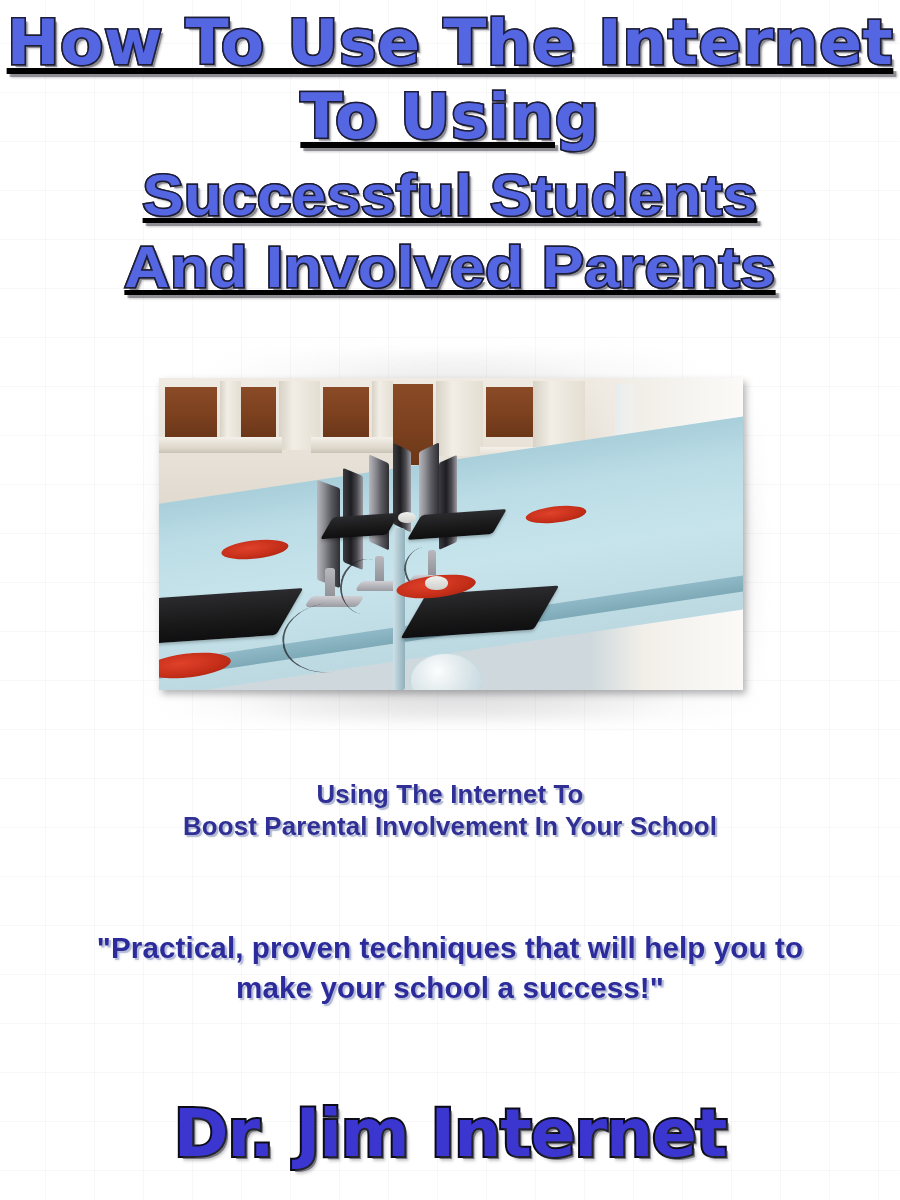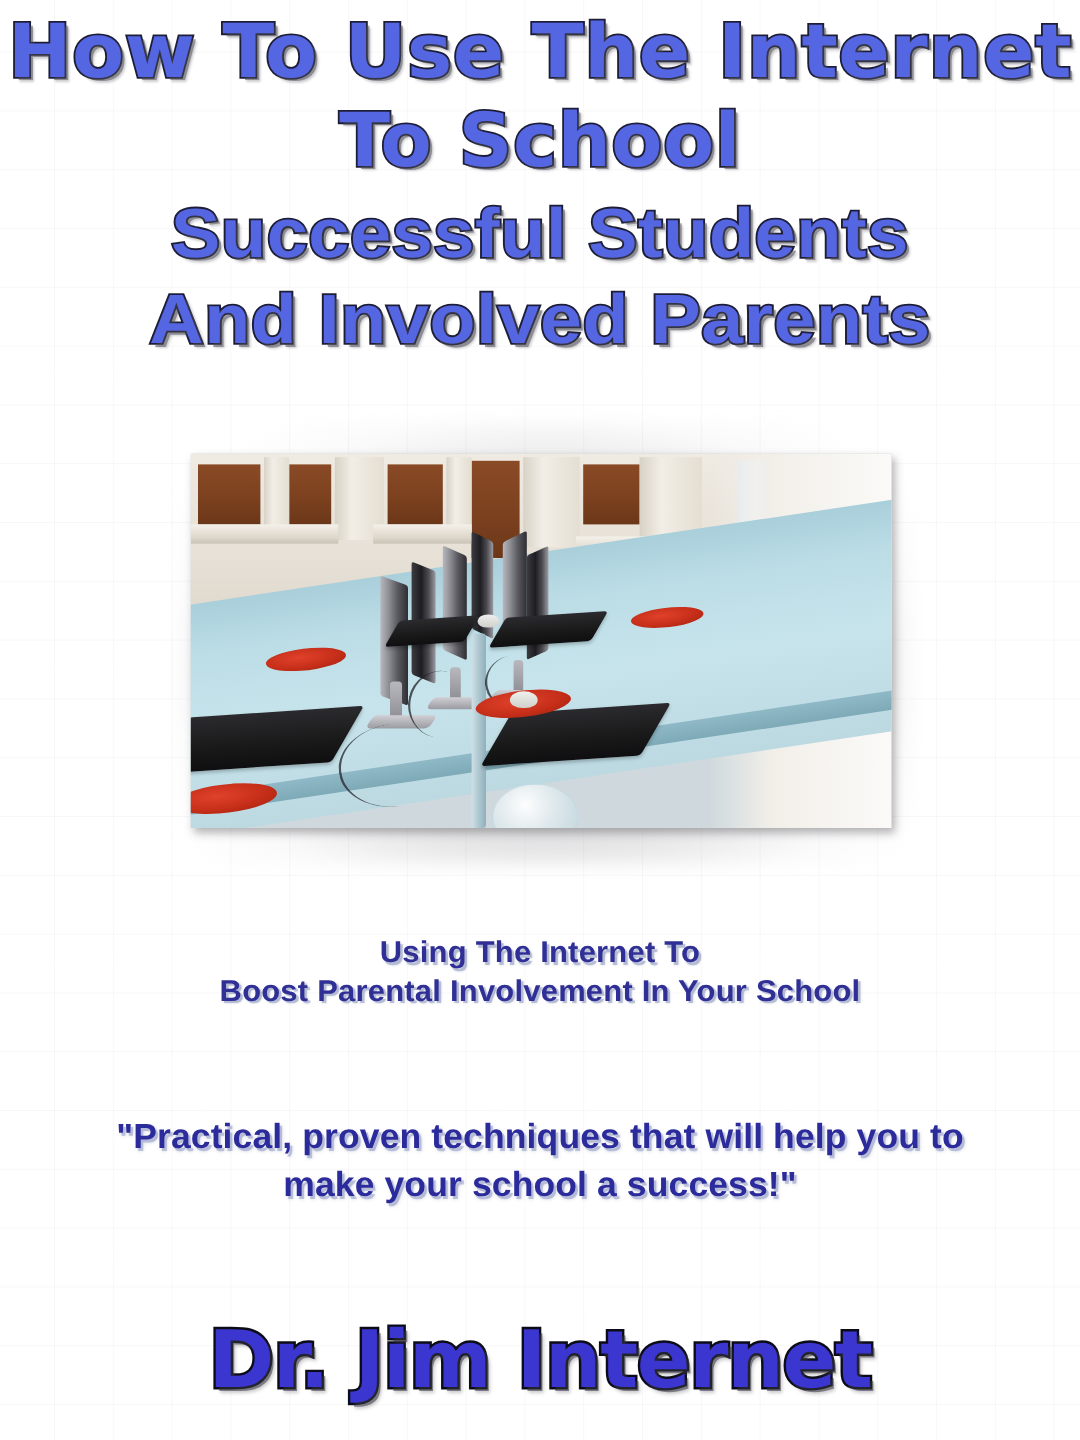--- a/index.html
+++ b/index.html
@@ -26,20 +26,21 @@
     overflow: hidden;
   }
 
   
   .title-block {
     position: absolute;
     top: 8px;
     left: 0;
     width: 900px;
     text-align: center;
+    text-decoration: underline;
   }
   .title-line {
     display: block;
     color: #5566e2;
     font-weight: bold;
     letter-spacing: 0.5px;
     white-space: nowrap;
     -webkit-text-stroke: 3px #1d1d38;
     paint-order: stroke fill;
     text-shadow:
@@ -324,21 +325,21 @@
        4px 5px 3px rgba(80,80,90,0.30);
   }
 </style>
 </head>
 <body>
 
 <div class="cover">
 
   <div class="title-block">
     <span class="title-line t1">How To Use The Internet</span>
-    <span class="title-line t2">To School</span>
+    <span class="title-line t2">To Using</span>
     <span class="title-line t3">Successful Students</span>
     <span class="title-line t4">And Involved Parents</span>
   </div>
 
   <div class="photo-shadow"></div>
 
   <div class="photo">
     <div class="photo-inner">
 
       <div class="wall"></div>

